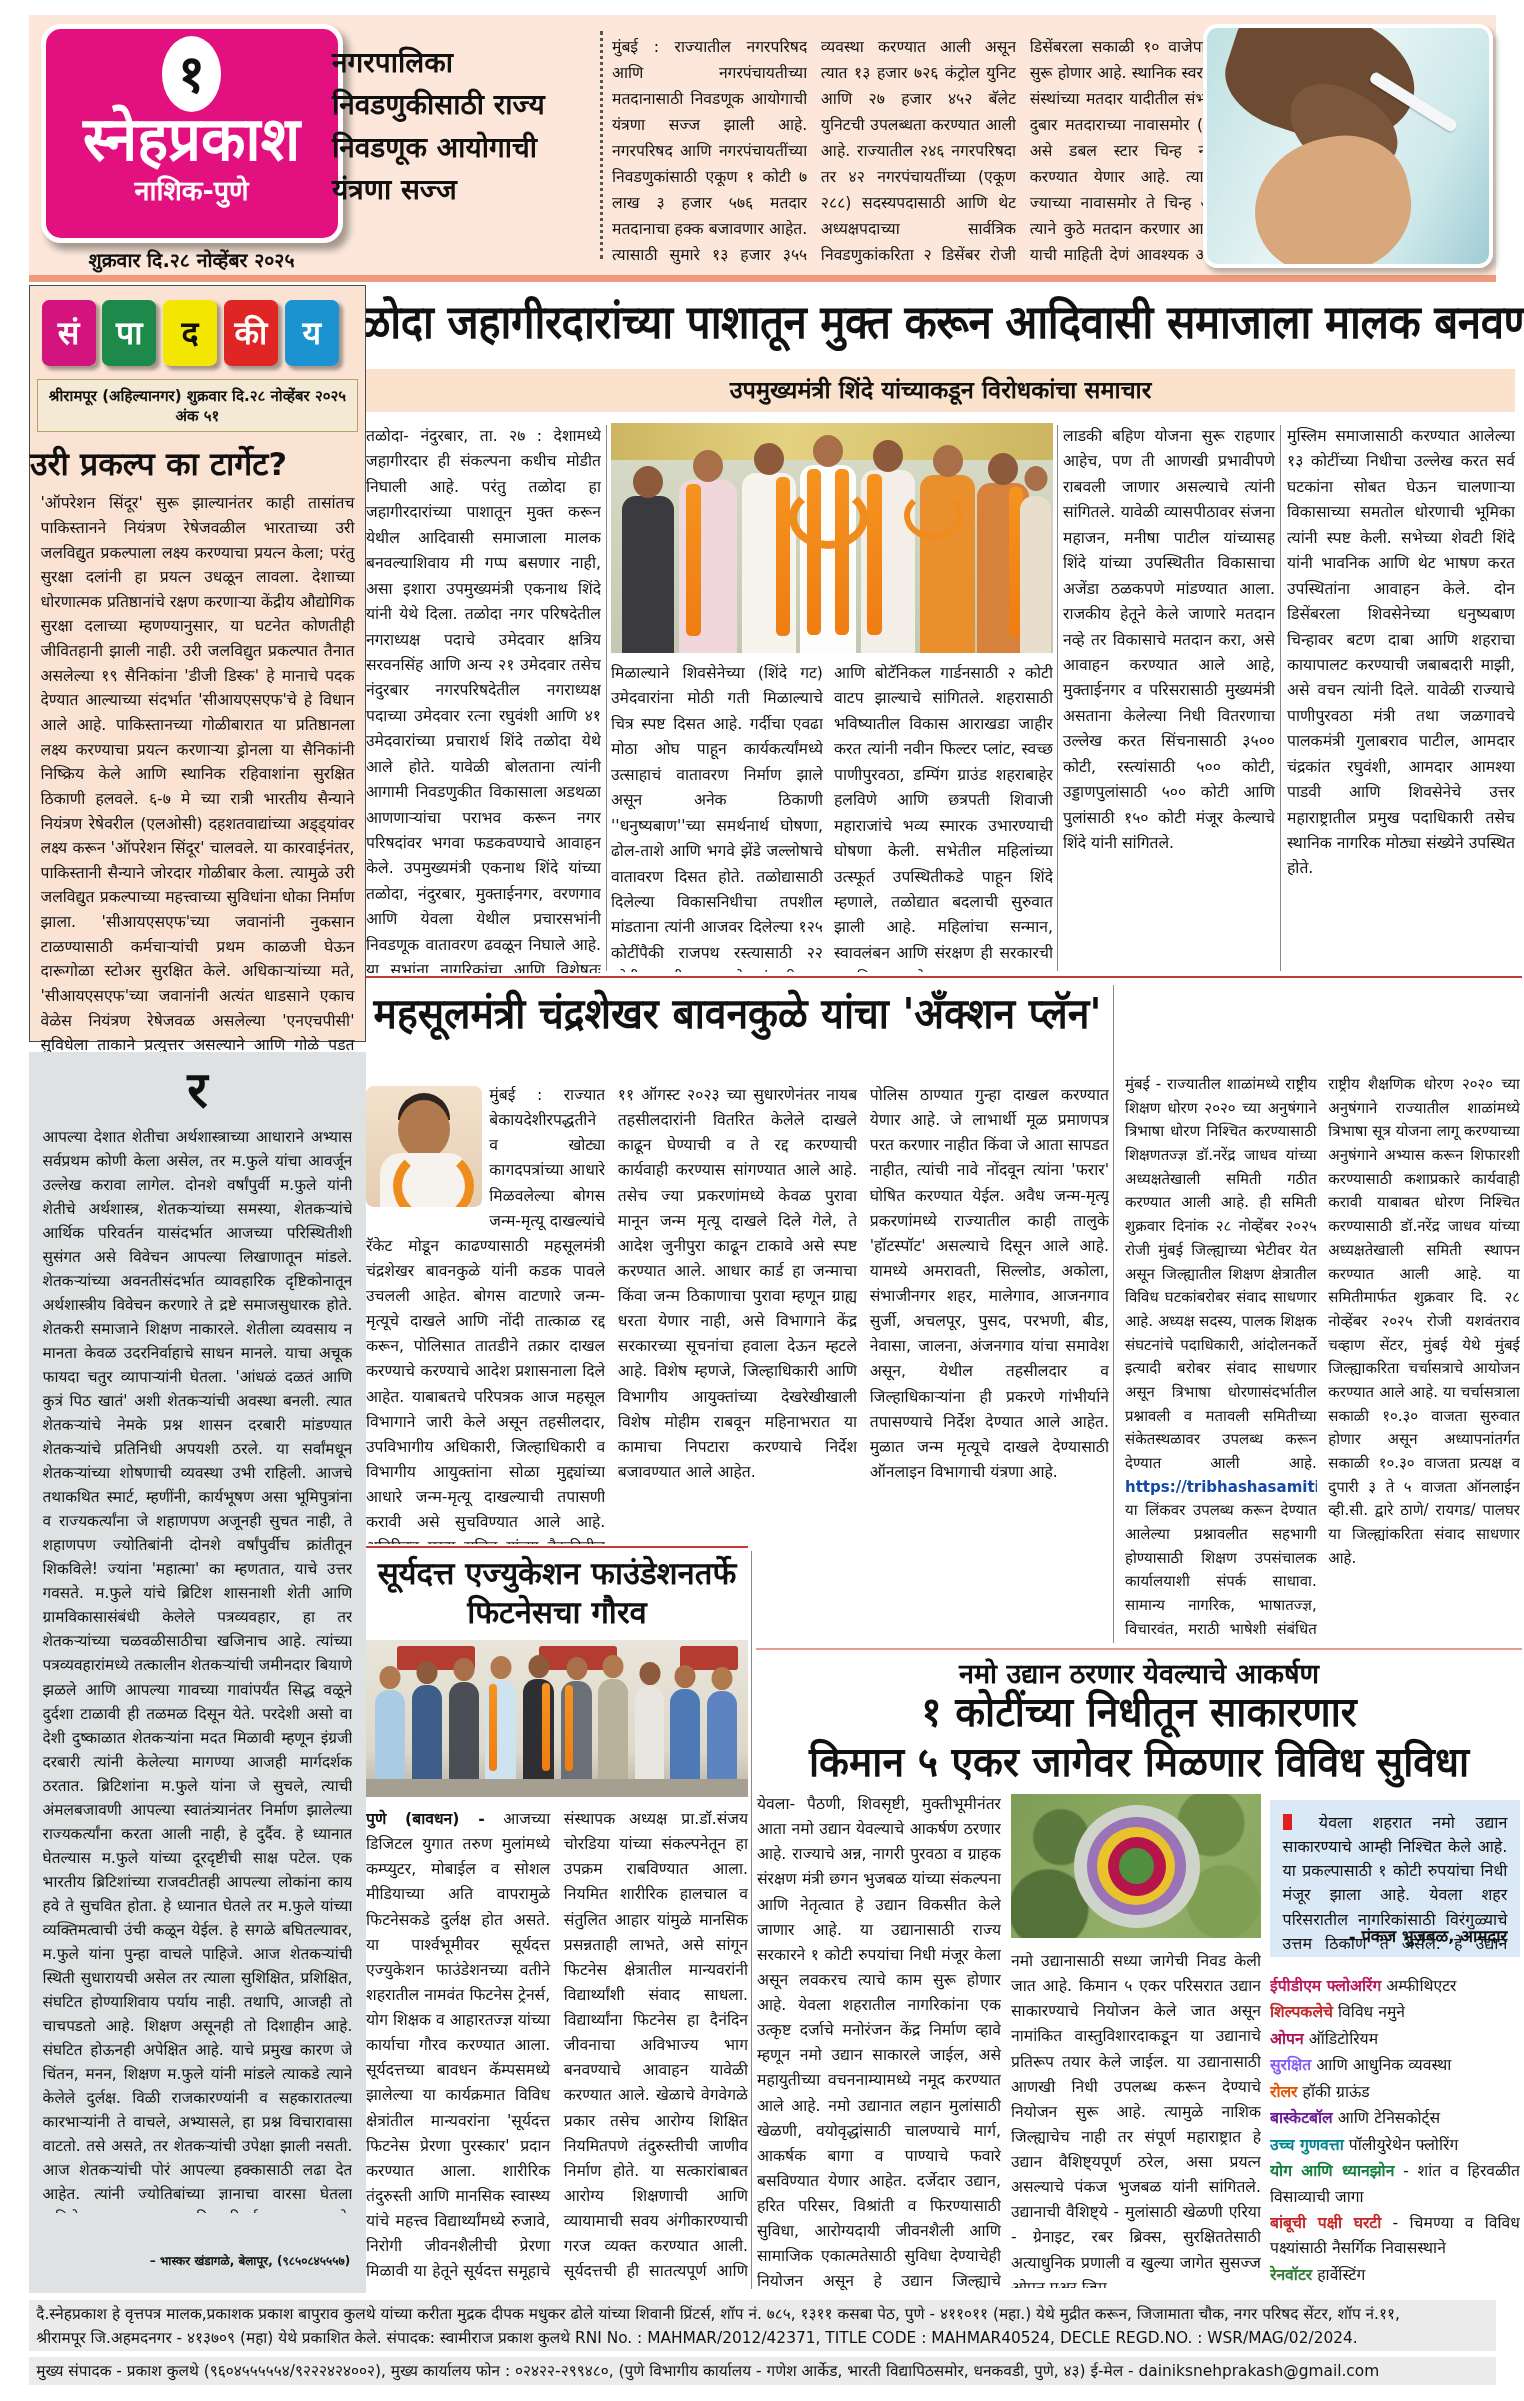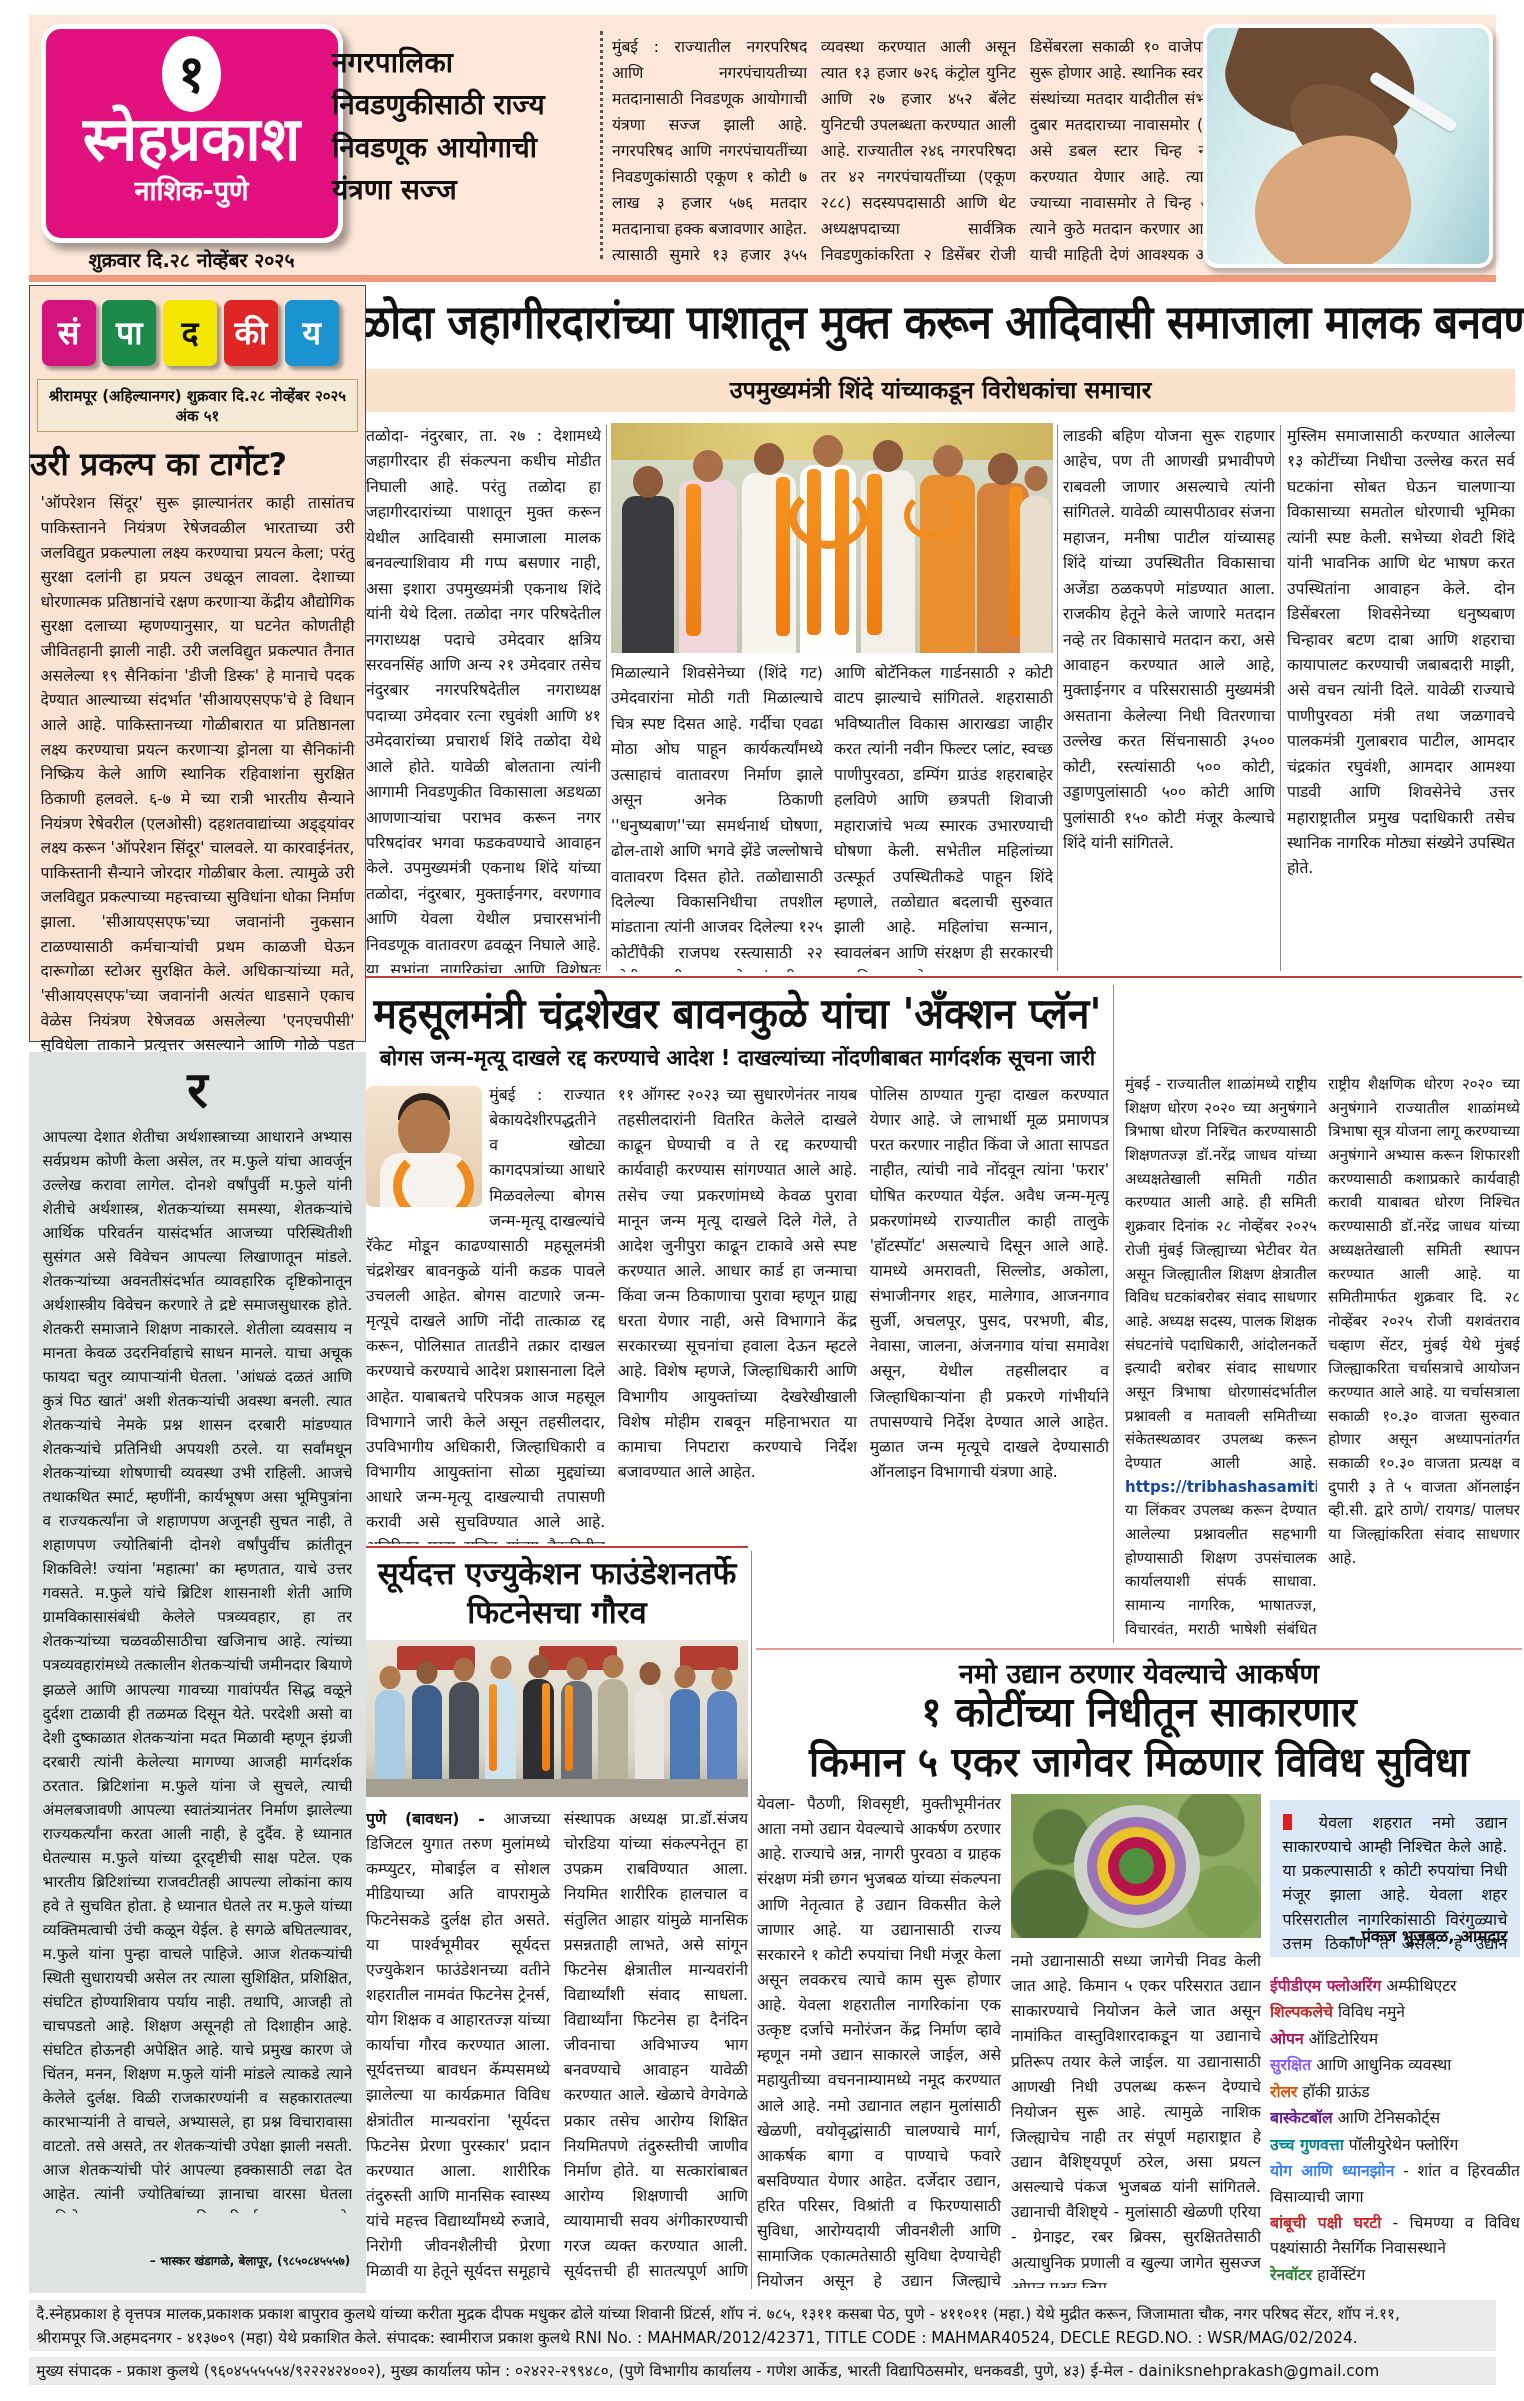--- a/index.html
+++ b/index.html
@@ -203,21 +203,20 @@
   <div class="abs jt lead-col" style="left:611px;top:660px;width:212px;height:312px;">मिळाल्याने शिवसेनेच्या (शिंदे गट) उमेदवारांना मोठी गती मिळाल्याचे चित्र स्पष्ट दिसत आहे. गर्दीचा एवढा मोठा ओघ पाहून कार्यकर्त्यांमध्ये उत्साहाचं वातावरण निर्माण झाले असून अनेक ठिकाणी ''धनुष्यबाण''च्या समर्थनार्थ घोषणा, ढोल-ताशे आणि भगवे झेंडे जल्लोषाचे वातावरण दिसत होते. तळोद्यासाठी दिलेल्या विकासनिधीचा तपशील मांडताना त्यांनी आजवर दिलेल्या १२५ कोटींपैकी राजपथ रस्त्यासाठी २२ कोटी, पाणीपुरवठा योजनांसाठी १६ कोटी</div>
   <div class="abs jt lead-col" style="left:834px;top:660px;width:219px;height:312px;">आणि बोटॅनिकल गार्डनसाठी २ कोटी वाटप झाल्याचे सांगितले. शहरासाठी भविष्यातील विकास आराखडा जाहीर करत त्यांनी नवीन फिल्टर प्लांट, स्वच्छ पाणीपुरवठा, डम्पिंग ग्राउंड शहराबाहेर हलविणे आणि छत्रपती शिवाजी महाराजांचे भव्य स्मारक उभारण्याची घोषणा केली. सभेतील महिलांच्या उत्स्फूर्त उपस्थितीकडे पाहून शिंदे म्हणाले, तळोद्यात बदलाची सुरुवात झाली आहे. महिलांचा सन्मान, स्वावलंबन आणि संरक्षण ही सरकारची प्राथमिकता आहे.</div>
   <div class="abs vrule" style="left:1057px;top:425px;height:546px;"></div>
   <div class="abs jt lead-col" style="left:1063px;top:423px;width:212px;height:550px;">लाडकी बहिण योजना सुरू राहणार आहेच, पण ती आणखी प्रभावीपणे राबवली जाणार असल्याचे त्यांनी सांगितले. यावेळी व्यासपीठावर संजना महाजन, मनीषा पाटील यांच्यासह शिंदे यांच्या उपस्थितीत विकासाचा अजेंडा ठळकपणे मांडण्यात आला. राजकीय हेतूने केले जाणारे मतदान नव्हे तर विकासाचे मतदान करा, असे आवाहन करण्यात आले आहे, मुक्ताईनगर व परिसरासाठी मुख्यमंत्री असताना केलेल्या निधी वितरणाचा उल्लेख करत सिंचनासाठी ३५०० कोटी, रस्त्यांसाठी ५०० कोटी, उड्डाणपुलांसाठी ५०० कोटी आणि पुलांसाठी १५० कोटी मंजूर केल्याचे शिंदे यांनी सांगितले.</div>
   <div class="abs vrule" style="left:1280px;top:425px;height:546px;"></div>
   <div class="abs jt lead-col" style="left:1287px;top:423px;width:228px;height:550px;">मुस्लिम समाजासाठी करण्यात आलेल्या १३ कोटींच्या निधीचा उल्लेख करत सर्व घटकांना सोबत घेऊन चालणाऱ्या विकासाच्या समतोल धोरणाची भूमिका त्यांनी स्पष्ट केली. सभेच्या शेवटी शिंदे यांनी भावनिक आणि थेट भाषण करत उपस्थितांना आवाहन केले. दोन डिसेंबरला शिवसेनेच्या धनुष्यबाण चिन्हावर बटण दाबा आणि शहराचा कायापालट करण्याची जबाबदारी माझी, असे वचन त्यांनी दिले. यावेळी राज्याचे पाणीपुरवठा मंत्री तथा जळगावचे पालकमंत्री गुलाबराव पाटील, आमदार चंद्रकांत रघुवंशी, आमदार आमश्या पाडवी आणि शिवसेनेचे उत्तर महाराष्ट्रातील प्रमुख पदाधिकारी तसेच स्थानिक नागरिक मोठ्या संख्येने उपस्थित होते.</div>
 
   <div class="abs hrule" style="left:366px;top:976px;width:1156px;"></div>
 
   <div class="abs ap-headline">महसूलमंत्री चंद्रशेखर बावनकुळे यांचा 'अँक्शन प्लॅन'</div>
-  <div class="abs ap-subhead">बोगस जन्म-मृत्यू दाखले रद्द करण्याचे आदेश ! दाखल्यांच्या नोंदणीबाबत मार्गदर्शक सूचना जारी</div>
   <div class="abs ap-cols">
     <div class="ap-col">
       <span class="portrait">
         <span class="p-hair"></span>
           <span class="p-head"></span>
           <span class="p-body"></span>
           <span class="p-garland"></span>
       </span>
       <span>मुंबई : राज्यात बेकायदेशीरपद्धतीने व खोट्या कागदपत्रांच्या आधारे मिळवलेल्या बोगस जन्म-मृत्यू दाखल्यांचे रॅकेट मोडून काढण्यासाठी महसूलमंत्री चंद्रशेखर बावनकुळे यांनी कडक पावले उचलली आहेत. बोगस वाटणारे जन्म-मृत्यूचे दाखले आणि नोंदी तात्काळ रद्द करून, पोलिसात तातडीने तक्रार दाखल करण्याचे करण्याचे आदेश प्रशासनाला दिले आहेत. याबाबतचे परिपत्रक आज महसूल विभागाने जारी केले असून तहसीलदार, उपविभागीय अधिकारी, जिल्हाधिकारी व विभागीय आयुक्तांना सोळा मुद्द्यांच्या आधारे जन्म-मृत्यू दाखल्याची तपासणी करावी असे सुचविण्यात आले आहे. अतिरिक्त मुख्य सचिव यांच्या बैठकीतील सूचनांनंतर महसूल मंत्री बावनकुळे यांनी आदेश दिले.</span>
     </div>
@@ -311,21 +310,21 @@
   </div>
 
   <div class="abs amen jt">
     <div><span class="nm" style="color: #be185d;">ईपीडीएम फ्लोअरिंग</span> <span>अम्फीथिएटर</span></div>
     <div><span class="nm" style="color: rgb(198, 40, 40);">शिल्पकलेचे</span> <span>विविध नमुने</span></div>
     <div><span class="nm" style="color: rgb(173, 20, 87);">ओपन</span> <span>ऑडिटोरियम</span></div>
     <div><span class="nm" style="color: #8b5cf6;">सुरक्षित</span> <span>आणि आधुनिक व्यवस्था</span></div>
     <div><span class="nm" style="color: rgb(230, 81, 0);">रोलर</span> <span>हॉकी ग्राऊंड</span></div>
     <div><span class="nm" style="color: rgb(106, 27, 154);">बास्केटबॉल</span> <span>आणि टेनिसकोर्ट्स</span></div>
     <div><span class="nm" style="color: rgb(0, 131, 143);">उच्च गुणवत्ता</span> <span>पॉलीयुरेथेन फ्लोरिंग</span></div>
-    <div><span class="nm" style="color: #3b82f6;">योग आणि ध्यानझोन</span> <span>- शांत व हिरवळीत विसाव्याची जागा</span></div>
+    <div><span class="nm" style="color: #15803d;">योग आणि ध्यानझोन</span> <span>- शांत व हिरवळीत विसाव्याची जागा</span></div>
     <div><span class="nm" style="color: rgb(198, 40, 40);">बांबूची पक्षी घरटी</span> <span>- चिमण्या व विविध पक्ष्यांसाठी नैसर्गिक निवासस्थाने</span></div>
     <div><span class="nm" style="color: rgb(46, 125, 50);">रेनवॉटर</span> <span>हार्वेस्टिंग</span></div>
 
   </div>
 
   <div class="abs edit-box">
     <div class="tiles">
       <div class="tile" style="background: rgb(212, 20, 126); color: rgb(255, 255, 255);">सं</div>
       <div class="tile" style="background: rgb(29, 138, 75); color: rgb(255, 255, 255);">पा</div>
       <div class="tile" style="background: rgb(243, 230, 0); color: rgb(17, 17, 17);">द</div>

